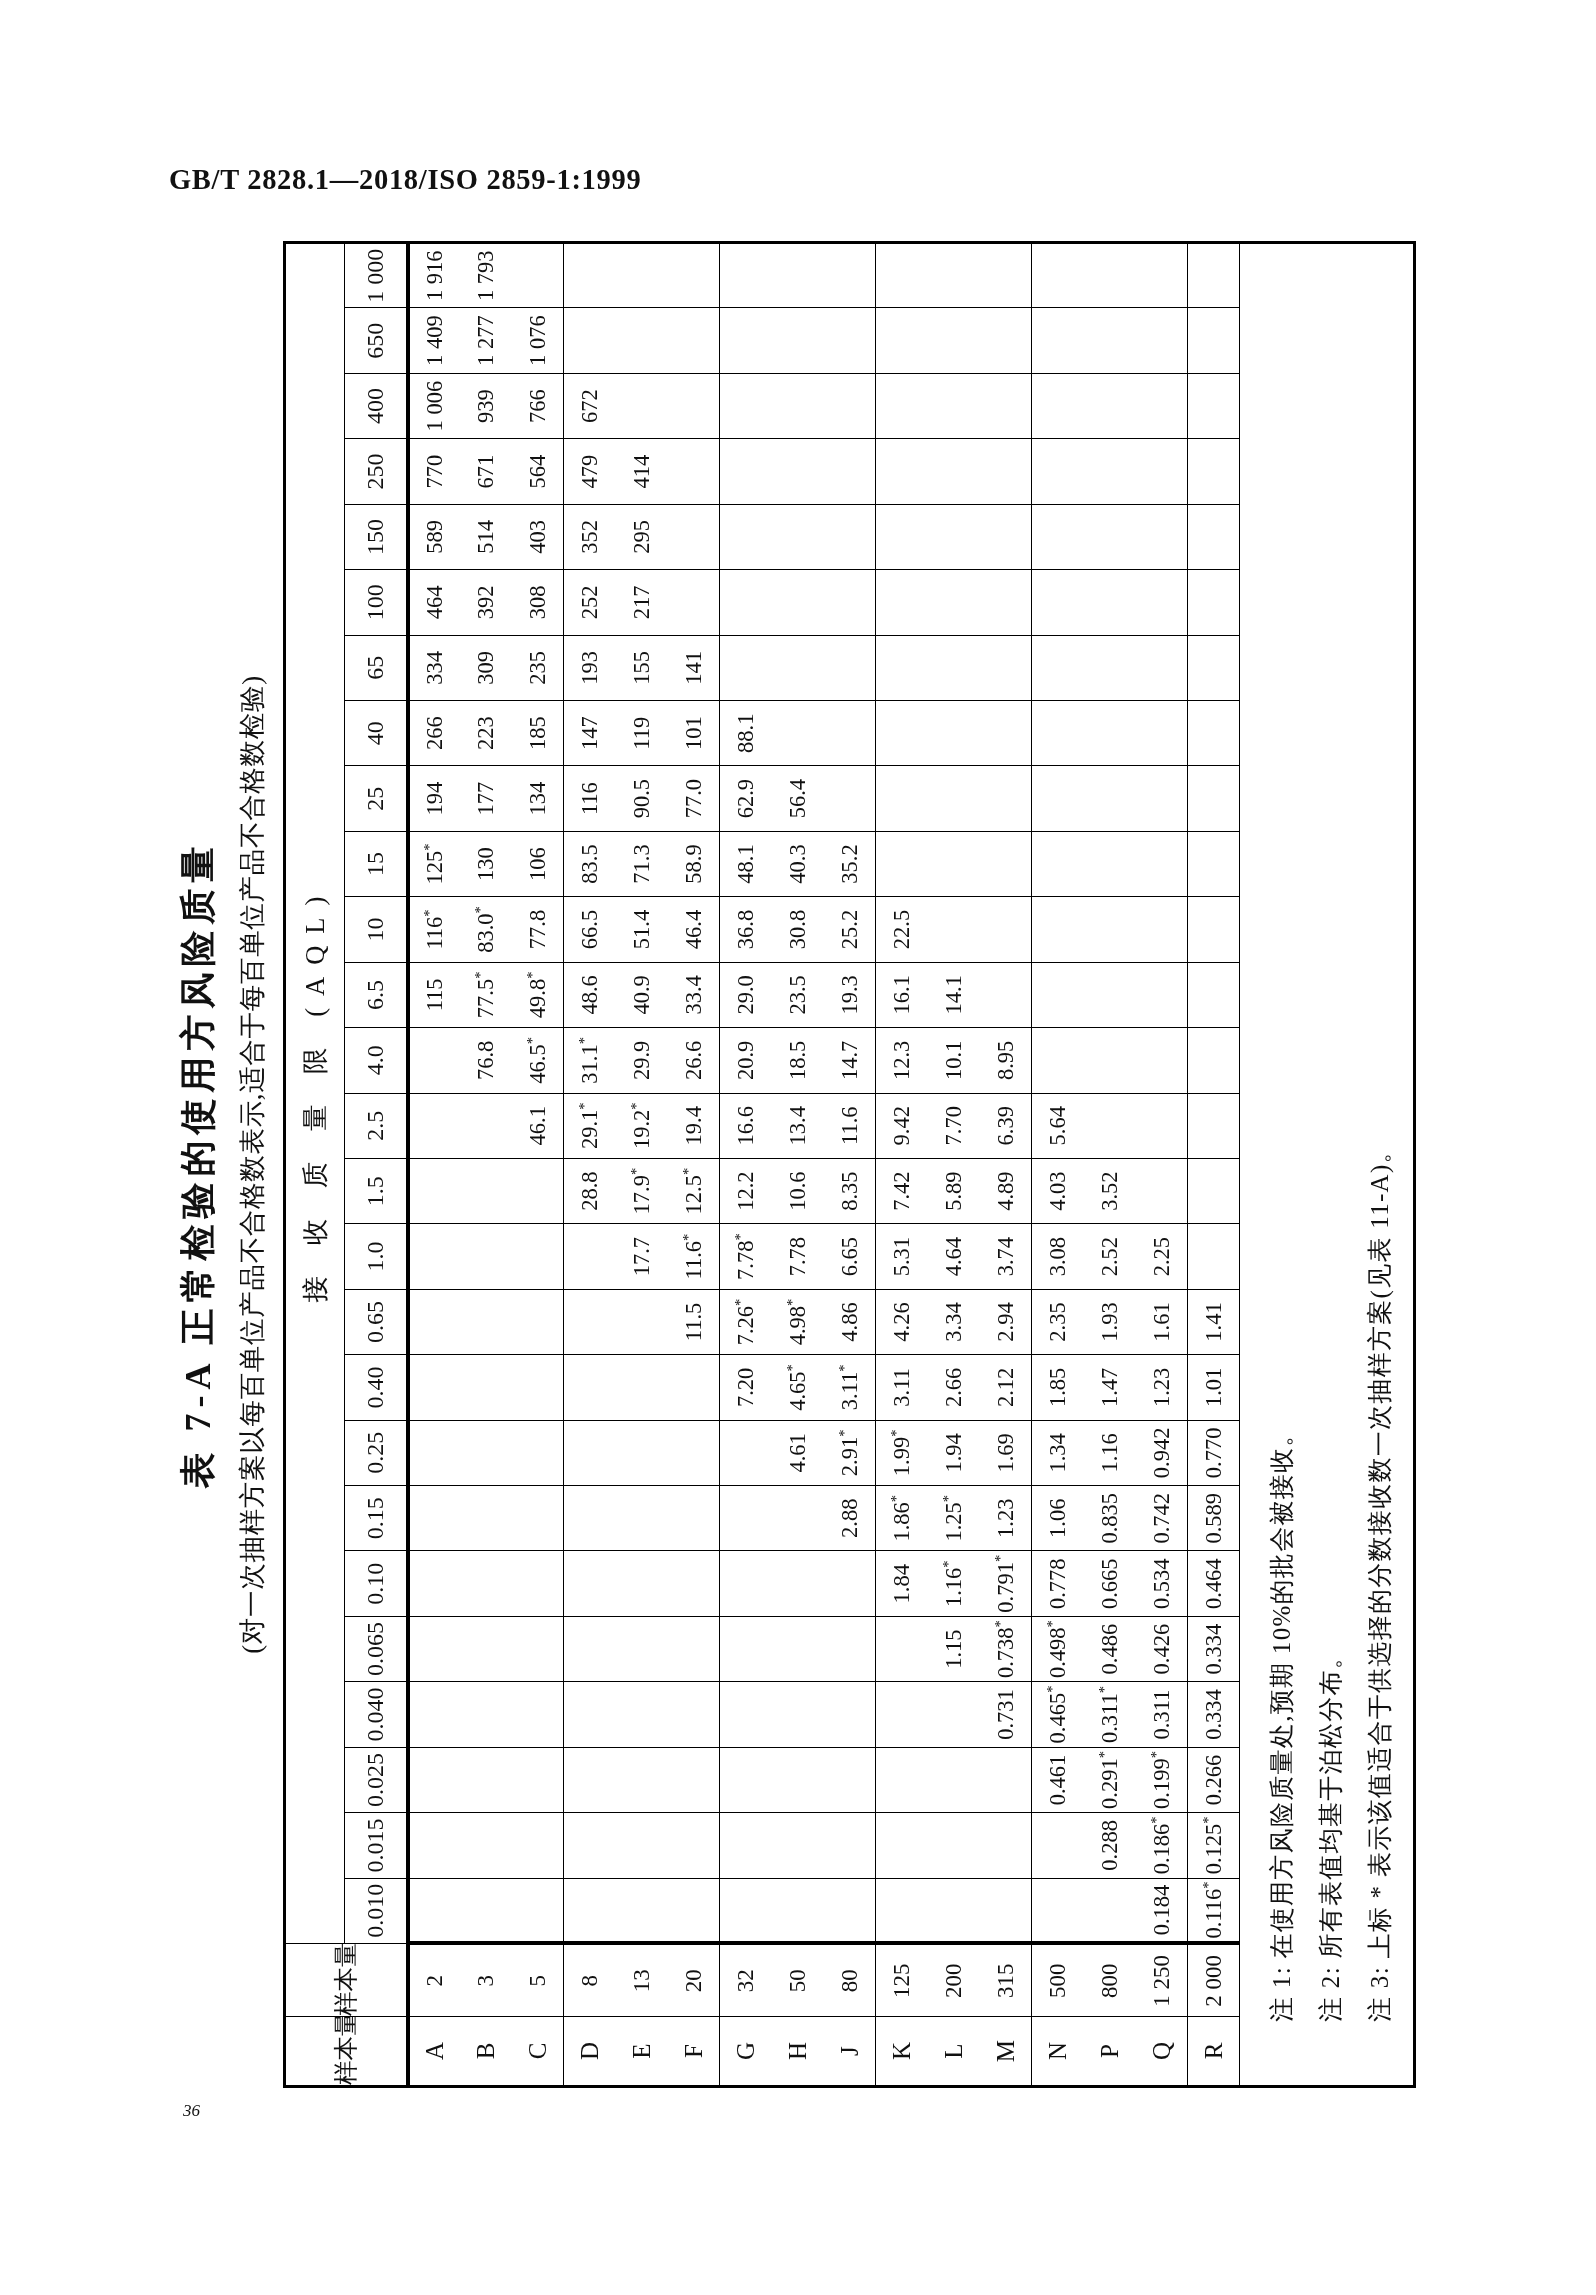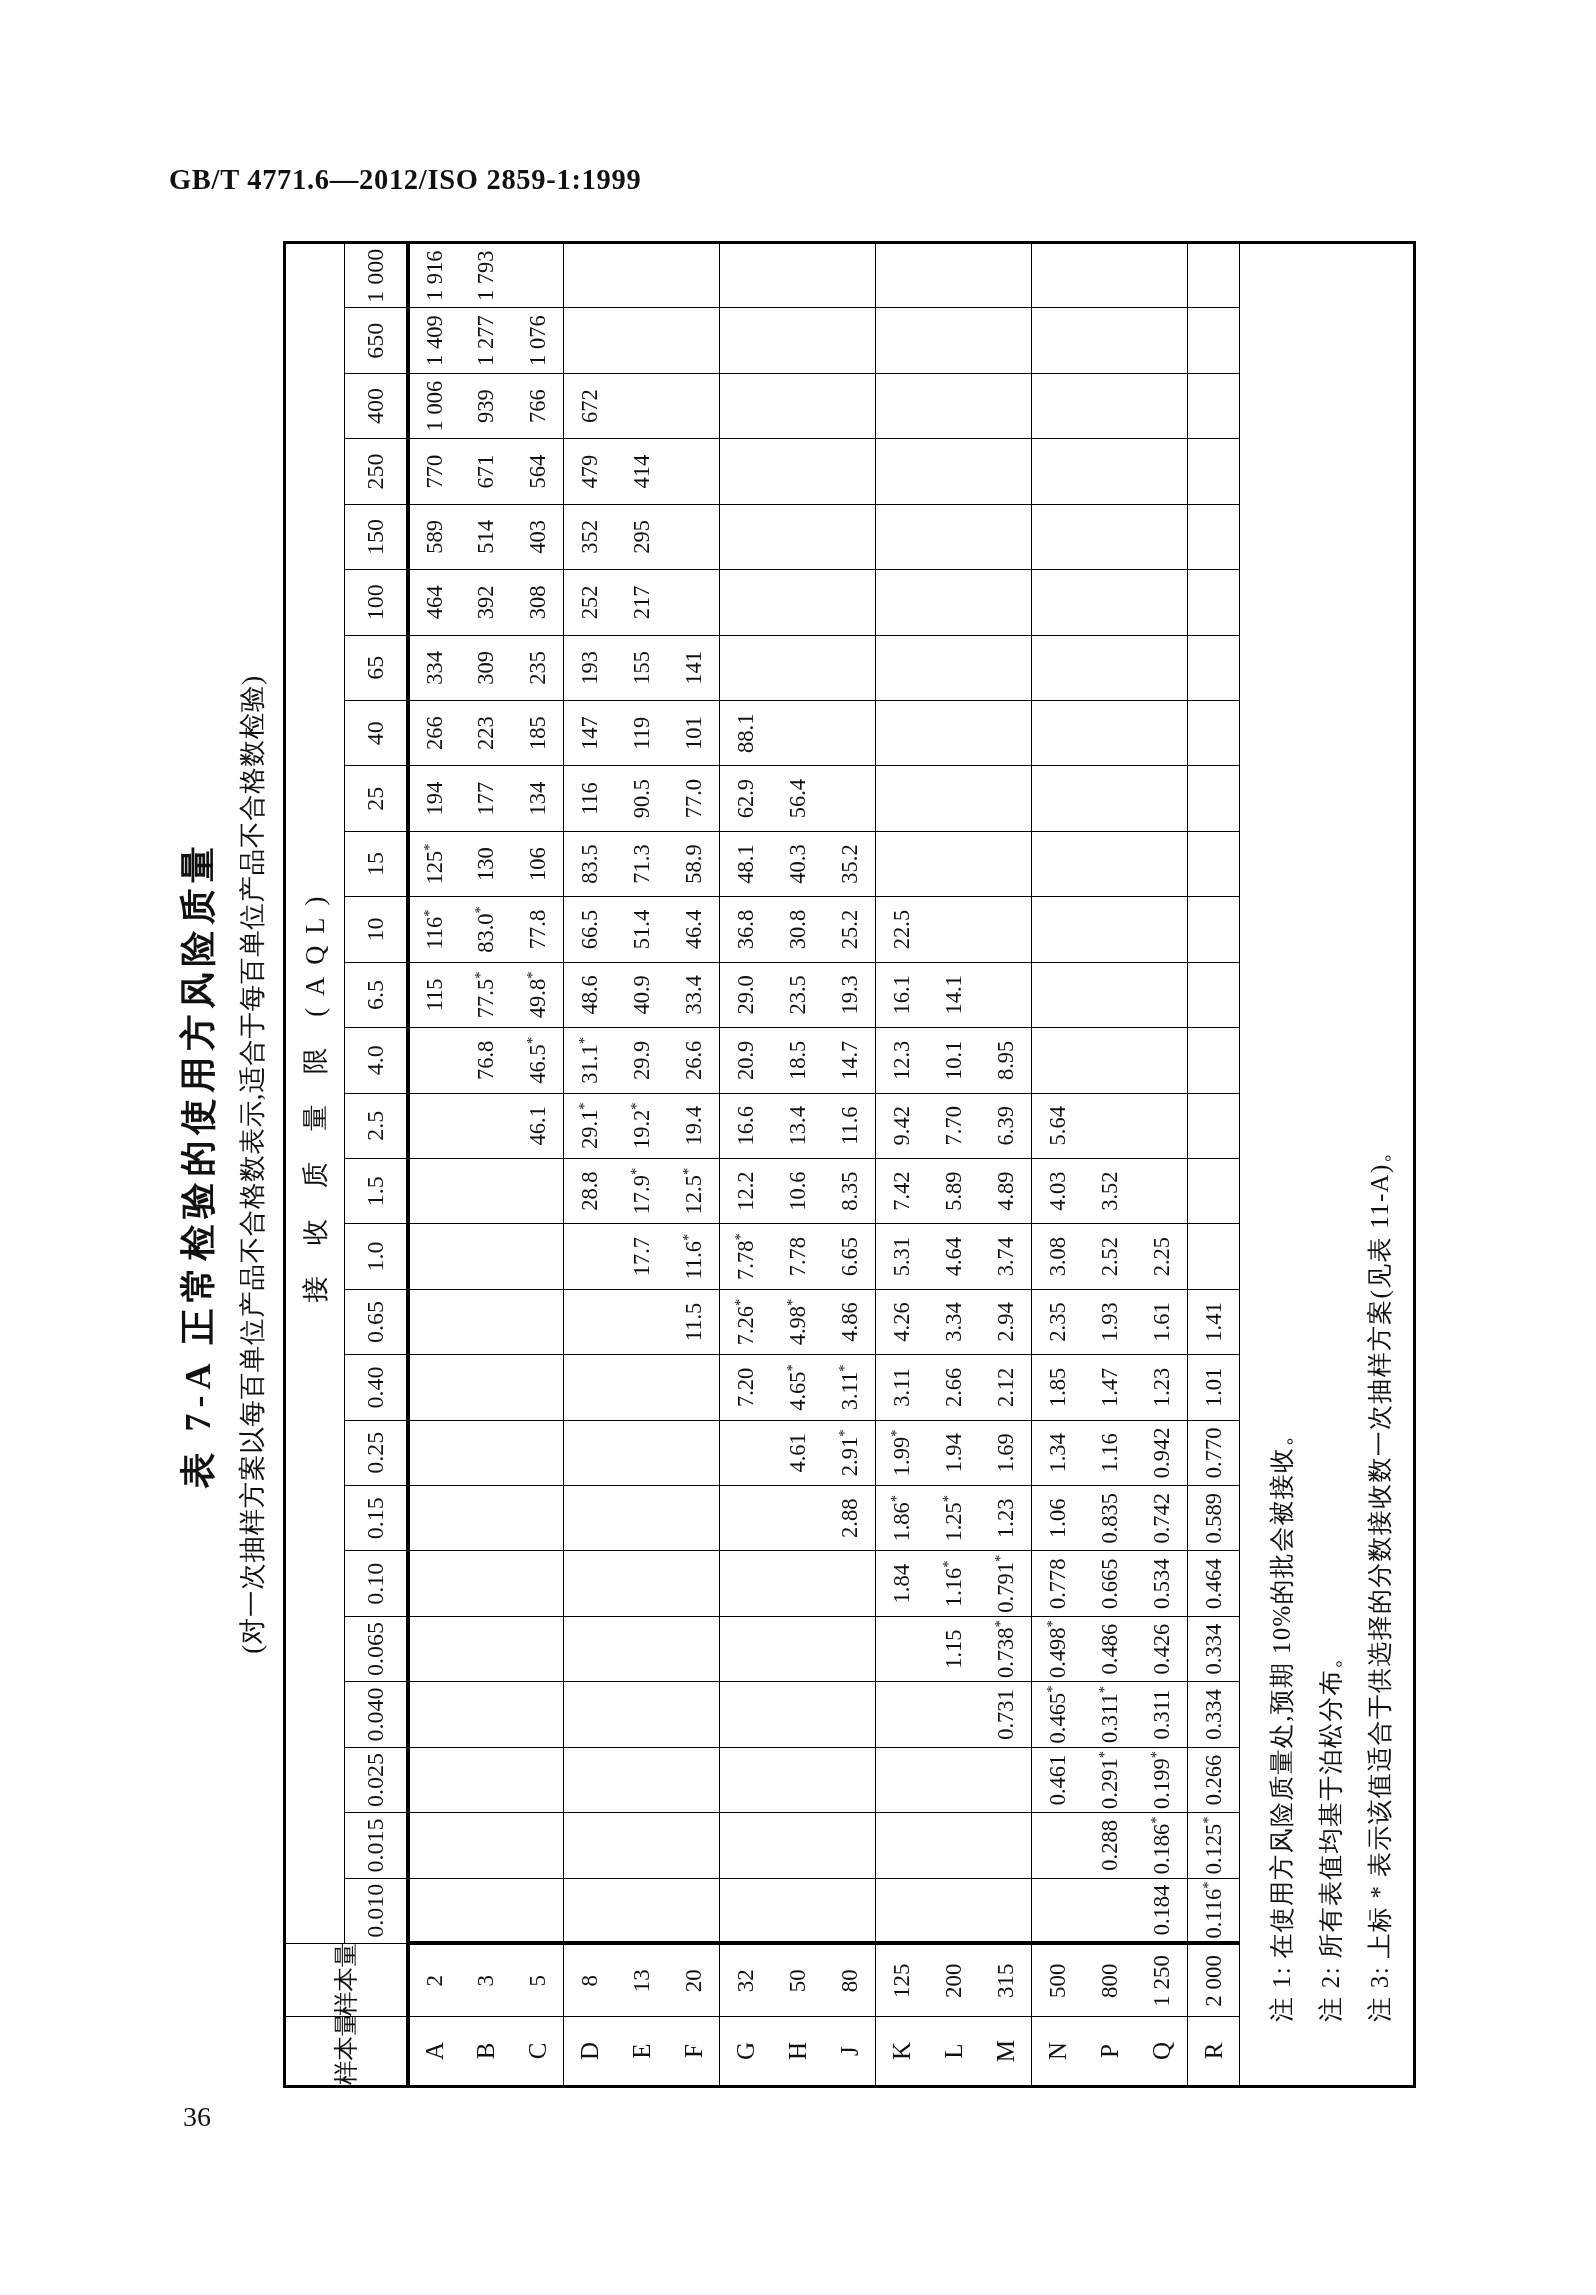--- a/index.html
+++ b/index.html
@@ -6,21 +6,21 @@
   body{
     width:1596px;height:2295px;position:relative;
     background:#ffffff;color:#111;
     font-family:"Liberation Serif","DejaVu Serif",serif;
     overflow:hidden;
   }
   .gbt-header{
     position:absolute;left:169px;top:164px;
     font-weight:bold;font-size:28.5px;letter-spacing:0.7px;white-space:nowrap;
   }
-  .page-number{position:absolute;left:183px;top:2101px;font-size:28px;}
+  .page-number{position:absolute;left:183px;top:2101px;font-size:17px;font-style:italic;}
   
   .rot{
     position:absolute;left:174px;top:2088px;
     width:1847px;height:1227px;
     transform:rotate(-90deg);transform-origin:0 0;
   }
   .title1{
     text-align:center;font-weight:bold;font-size:36px;
     letter-spacing:6px;margin:0 0 10.6px 0;white-space:nowrap;
   }
@@ -57,21 +57,21 @@
   
   .t7a tr.notes td{
     border-top:1.3px solid #000;text-align:left;vertical-align:top;
     padding:17px 0 0 63px;height:156px;
   }
   .note-line{font-size:25px;line-height:49px;letter-spacing:1.3px;}
 </style>
 </head>
 <body>
 
-<div class="gbt-header">GB/T 4771.6—2012/ISO 2859-1:1999</div>
+<div class="gbt-header">GB/T 2828.1—2018/ISO 2859-1:1999</div>
 
 <div class="rot">
   <div class="title1">表 7-A  正常检验的使用方风险质量</div>
   <div class="title2">(对一次抽样方案以每百单位产品不合格数表示,适合于每百单位产品不合格数检验)</div>
 
   <table class="t7a">
     <colgroup>
       <col style="width:70px">
         <col style="width:73px">
     </colgroup>

